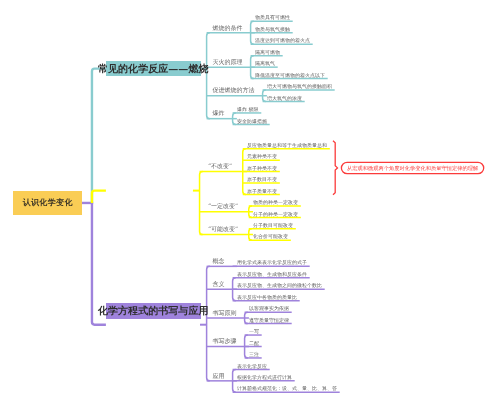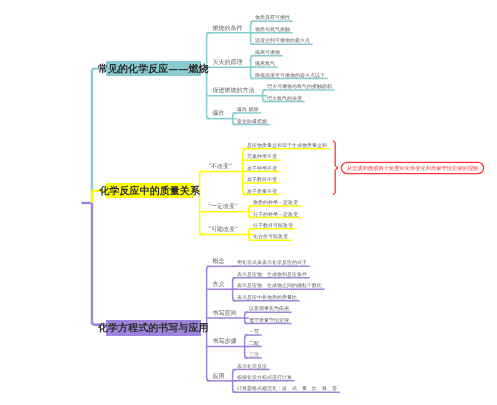--- a/index.html
+++ b/index.html
@@ -82,53 +82,53 @@
       <path d="M 235.79999999999998 369.4 Q 232.6 369.4 232.6 372.59999999999997 L 232.6 389.09999999999997 Q 232.6 392.29999999999995 235.79999999999998 392.29999999999995" stroke="#9F83DC" stroke-width="1.5" fill="none" stroke-linecap="butt" shape-rendering="geometricPrecision"></path>
       <path d="M 206.609375 380.84999999999997 L 236.9 380.84999999999997" stroke="#9F83DC" stroke-width="1.5" fill="none" stroke-linecap="butt" shape-rendering="geometricPrecision"></path>
       <path d="M 209.809375 266.35 Q 206.609375 266.35 206.609375 269.55 L 206.609375 377.65 Q 206.609375 380.84999999999997 209.809375 380.84999999999997" stroke="#9F83DC" stroke-width="1.5" fill="none" stroke-linecap="butt" shape-rendering="geometricPrecision"></path>
       <path d="M 81.4 202.95000000000002 L 93.15 202.95000000000002" stroke="#9F83DC" stroke-width="2.4" fill="none" stroke-linecap="butt" shape-rendering="geometricPrecision"></path>
       <path d="M 91.95 202.95000000000002 L 91.95 71.19999999999999 Q 91.95 68.6 94.55 68.6 L 105.9 68.6" stroke="#89CCCF" stroke-width="2.4" fill="none" stroke-linecap="butt" shape-rendering="geometricPrecision"></path>
       <path d="M 91.95 202.95000000000002 L 91.95 193.2 Q 91.95 190.6 94.55 190.6 L 105.9 190.6" stroke="#FFFF00" stroke-width="2.4" fill="none" stroke-linecap="butt" shape-rendering="geometricPrecision"></path>
       <path d="M 91.95 202.95000000000002 L 91.95 322.09999999999997 Q 91.95 324.7 94.55 324.7 L 105.9 324.7" stroke="#9F83DC" stroke-width="2.4" fill="none" stroke-linecap="butt" shape-rendering="geometricPrecision"></path>
       <path d="M 333 140.8 L 335.2 142.8 L 335.2 165.70000000000002 L 337.5 167.9 L 335.2 170.1 L 335.2 192.8 L 333 194.8" stroke="#FB3B3B" stroke-width="1.3" fill="none" stroke-linecap="butt" shape-rendering="geometricPrecision"></path>
       <rect x="341.4" y="162.3" width="142.3" height="11.4" rx="5.7" ry="5.7" fill="none" stroke="#FB3B3B" stroke-width="1.3"></rect>
     </svg>
+<div class="node root-node" style="left: 13.2px; top: 190.9px; width: 68.7px; height: 24.1px; background: rgb(250, 205, 85);">
+      <span>认识化学变化</span>
+    </div>
     <div class="node l2-node" style="left: 105.9px; top: 60.8px; width: 94.6094px; height: 15.6px; background: rgb(137, 204, 207);">
       <span>常见的化学反应——燃烧</span>
     </div>
     <div class="node l3-node" style="left: 212.4px; top: 24.5px;"><span>燃烧的条件</span></div>
     <div class="node l4-node" style="left: 254.9px; top: 15.45px;"><span>物质具有可燃性</span></div>
     <div class="node l4-node" style="left: 254.9px; top: 26.9px;"><span>物质与氧气接触</span></div>
     <div class="node l4-node" style="left: 254.9px; top: 38.35px;"><span>温度达到可燃物的着火点</span></div>
     <div class="node l3-node" style="left: 212.4px; top: 58.85px;"><span>灭火的原理</span></div>
     <div class="node l4-node" style="left: 254.9px; top: 49.8px;"><span>隔离可燃物</span></div>
     <div class="node l4-node" style="left: 254.9px; top: 61.25px;"><span>隔离氧气</span></div>
     <div class="node l4-node" style="left: 254.9px; top: 72.7px;"><span>降低温度至可燃物的着火点以下</span></div>
     <div class="node l3-node" style="left: 212.4px; top: 87.475px;"><span>促进燃烧的方法</span></div>
     <div class="node l4-node" style="left: 266.9px; top: 84.15px;"><span>增大可燃物与氧气的接触面积</span></div>
     <div class="node l4-node" style="left: 266.9px; top: 95.6px;"><span>增大氧气的浓度</span></div>
     <div class="node l3-node" style="left: 212.4px; top: 110.375px;"><span>爆炸</span></div>
     <div class="node l4-node" style="left: 236.9px; top: 107.05px;"><span>爆炸 极限</span></div>
     <div class="node l4-node" style="left: 236.9px; top: 118.5px;"><span>安全防爆措施</span></div>
-    <div class="node l2-node" style="left: 105.9px; top: 182.8px; width: 87.5469px; height: 15.6px; background: rgb(255, 255, 0);">
-      <span>化学反应中的质量关系</span>
-    </div>
     <div class="node l3-node" style="left: 208px; top: 163.3px;"><span>“不改变”</span></div>
     <div class="node l4-node" style="left: 247.041px; top: 142.8px;"><span>反应物质量总和等于生成物质量总和</span></div>
     <div class="node l4-node" style="left: 247.041px; top: 154.25px;"><span>元素种类不变</span></div>
     <div class="node l4-node" style="left: 247.041px; top: 165.7px;"><span>原子种类不变</span></div>
     <div class="node l4-node" style="left: 247.041px; top: 177.15px;"><span>原子数目不变</span></div>
     <div class="node l4-node" style="left: 247.041px; top: 188.6px;"><span>原子质量不变</span></div>
     <div class="node l3-node" style="left: 208px; top: 203.375px;"><span>“一定改变”</span></div>
     <div class="node l4-node" style="left: 253.041px; top: 200.05px;"><span>物质的种类一定改变</span></div>
     <div class="node l4-node" style="left: 253.041px; top: 211.5px;"><span>分子的种类一定改变</span></div>
     <div class="node l3-node" style="left: 208px; top: 226.275px;"><span>“可能改变”</span></div>
     <div class="node l4-node" style="left: 253.041px; top: 222.95px;"><span>分子数目可能改变</span></div>
     <div class="node l4-node" style="left: 253.041px; top: 234.4px;"><span>化合价可能改变</span></div>
-    <div class="node l2-node" style="left: 105.9px; top: 320px; width: 94.6094px; height: 15.6px; background: rgb(159, 131, 220);">
+    <div class="node l2-node" style="left: 105.9px; top: 303px; width: 94.6094px; height: 15.6px; background: rgb(159, 131, 220);">
       <span>化学方程式的书写与应用</span>
     </div>
     <div class="node l3-node" style="left: 212.4px; top: 258.05px;"><span>概念</span></div>
     <div class="node l4-node" style="left: 236.9px; top: 260.45px;"><span>用化学式来表示化学反应的式子</span></div>
     <div class="node l3-node" style="left: 212.4px; top: 280.95px;"><span>含义</span></div>
     <div class="node l4-node" style="left: 236.9px; top: 271.9px;"><span>表示反应物、生成物和反应条件</span></div>
     <div class="node l4-node" style="left: 236.9px; top: 283.35px;"><span>表示反应物、生成物之间的微粒个数比</span></div>
     <div class="node l4-node" style="left: 236.9px; top: 294.8px;"><span>表示反应中各物质的质量比</span></div>
     <div class="node l3-node" style="left: 212.4px; top: 309.575px;"><span>书写原则</span></div>
     <div class="node l4-node" style="left: 248.9px; top: 306.25px;"><span>以客观事实为依据</span></div>

